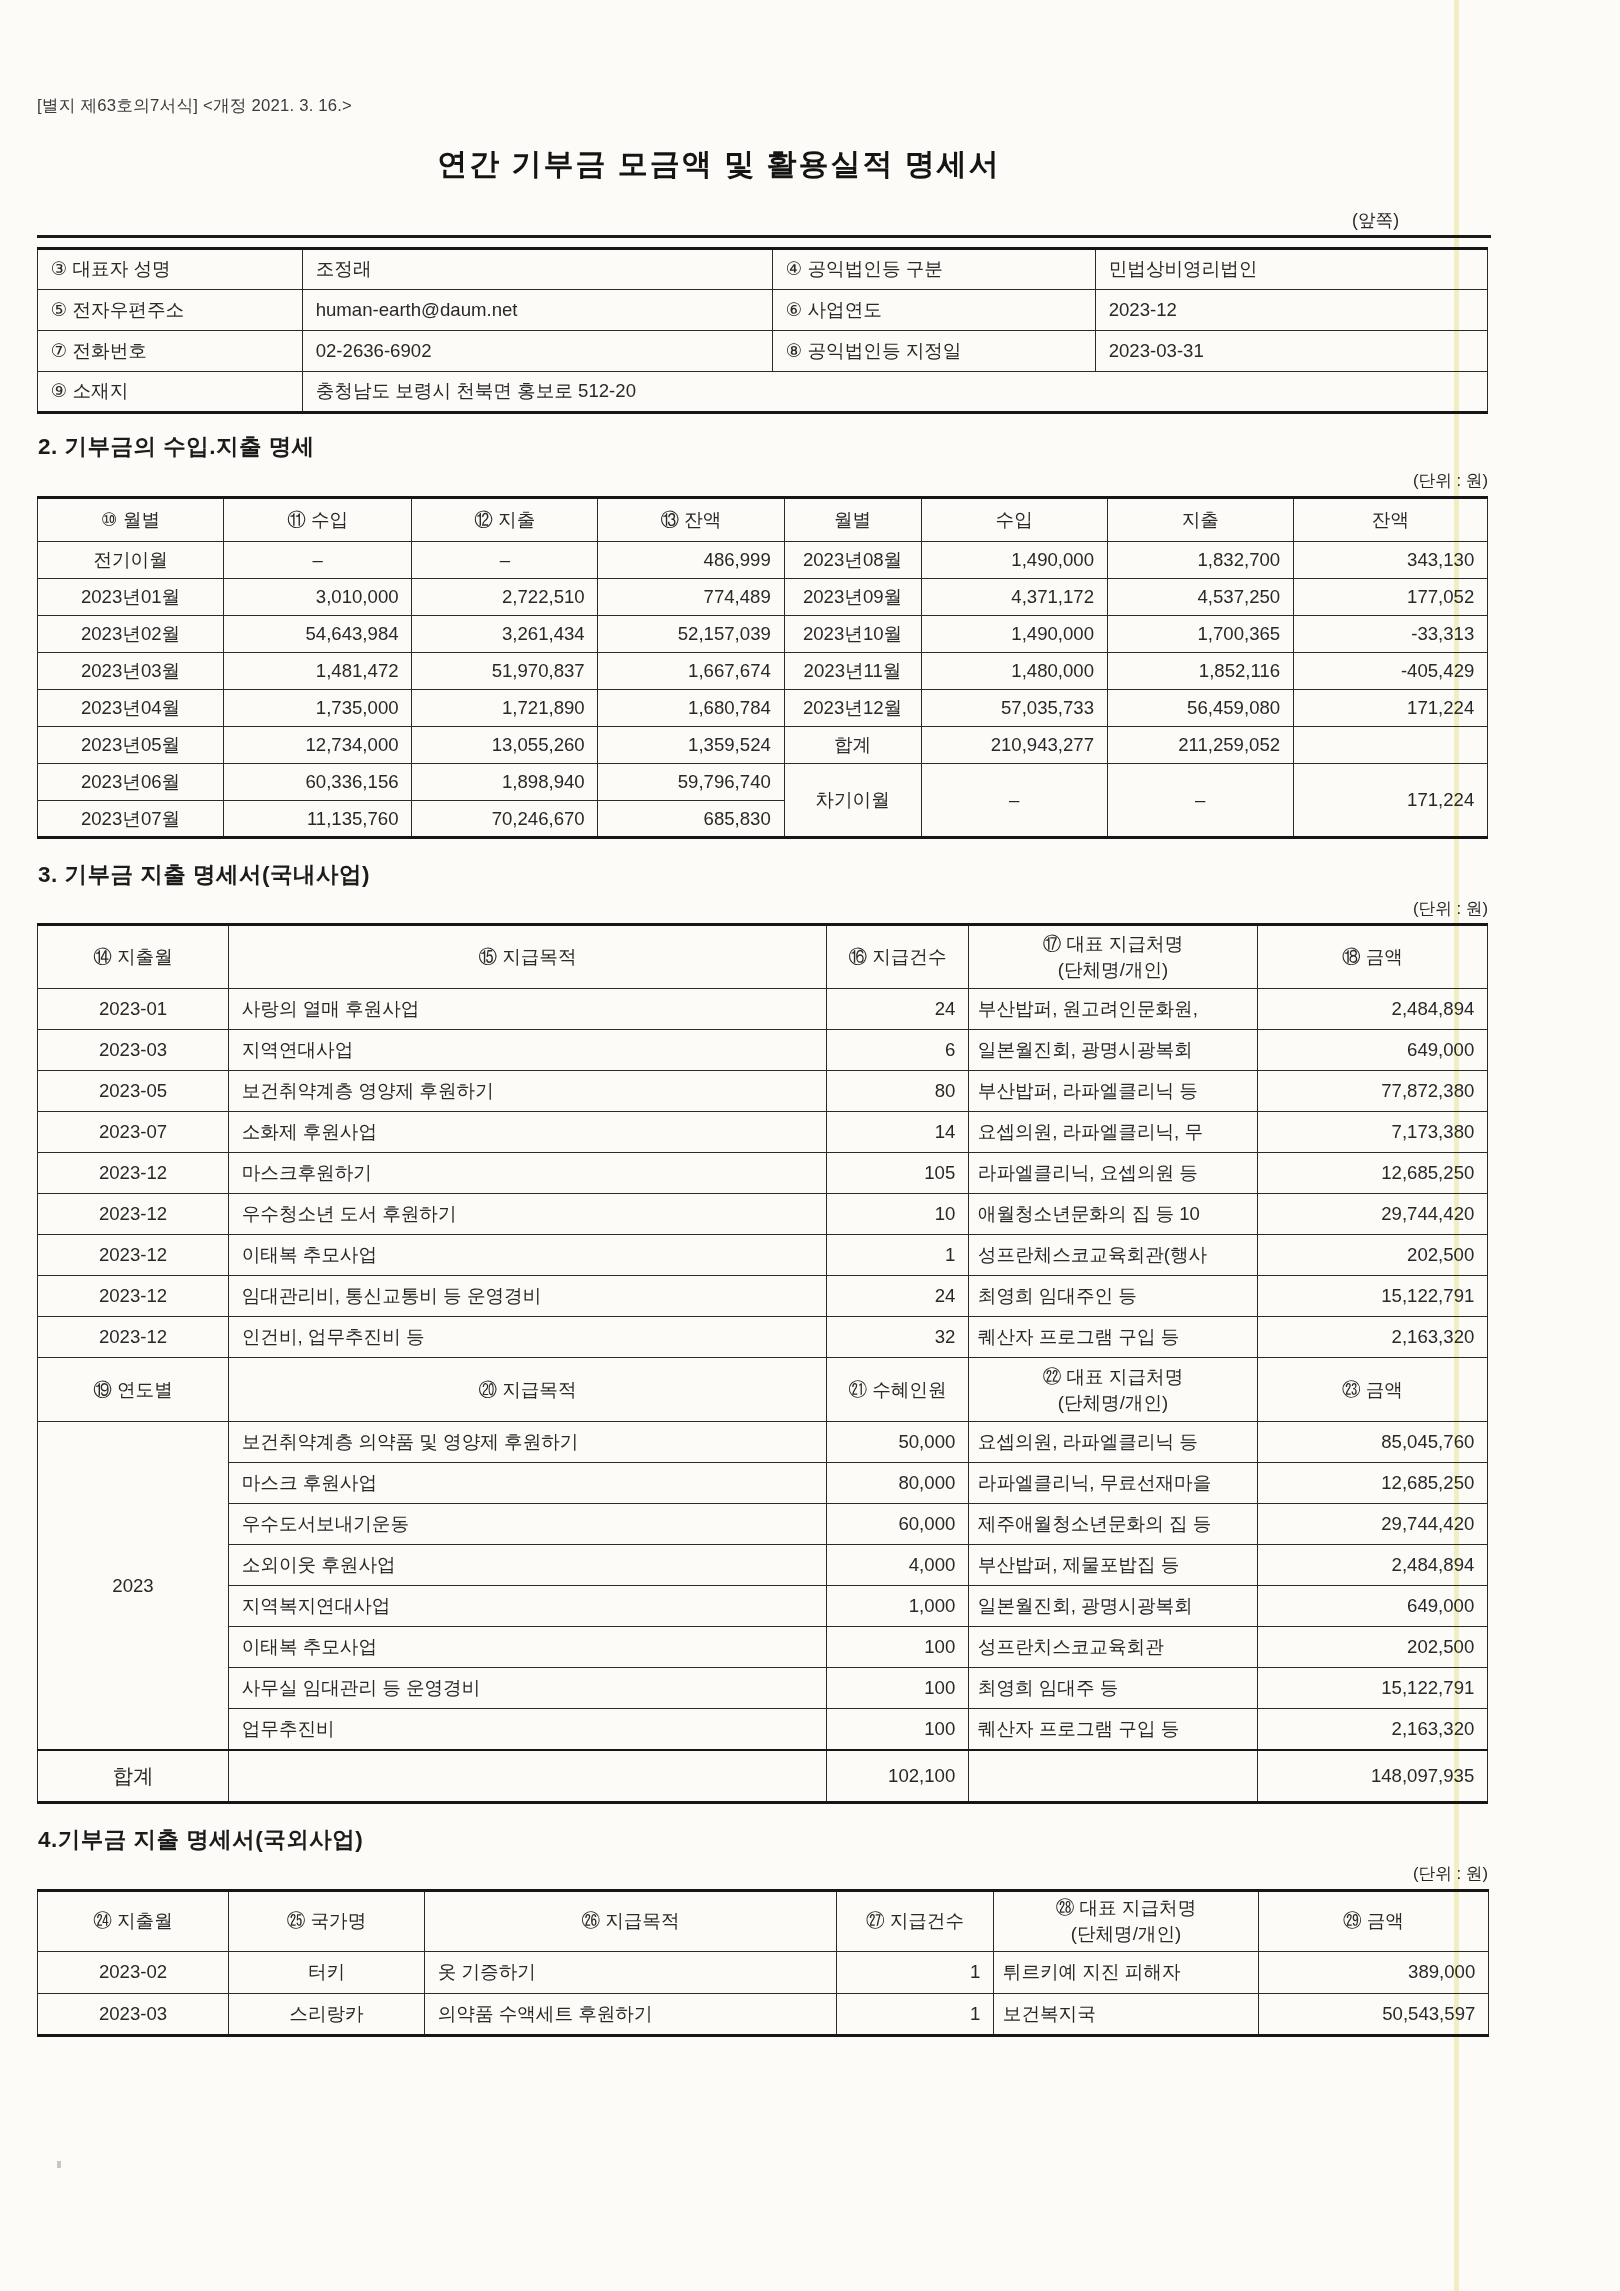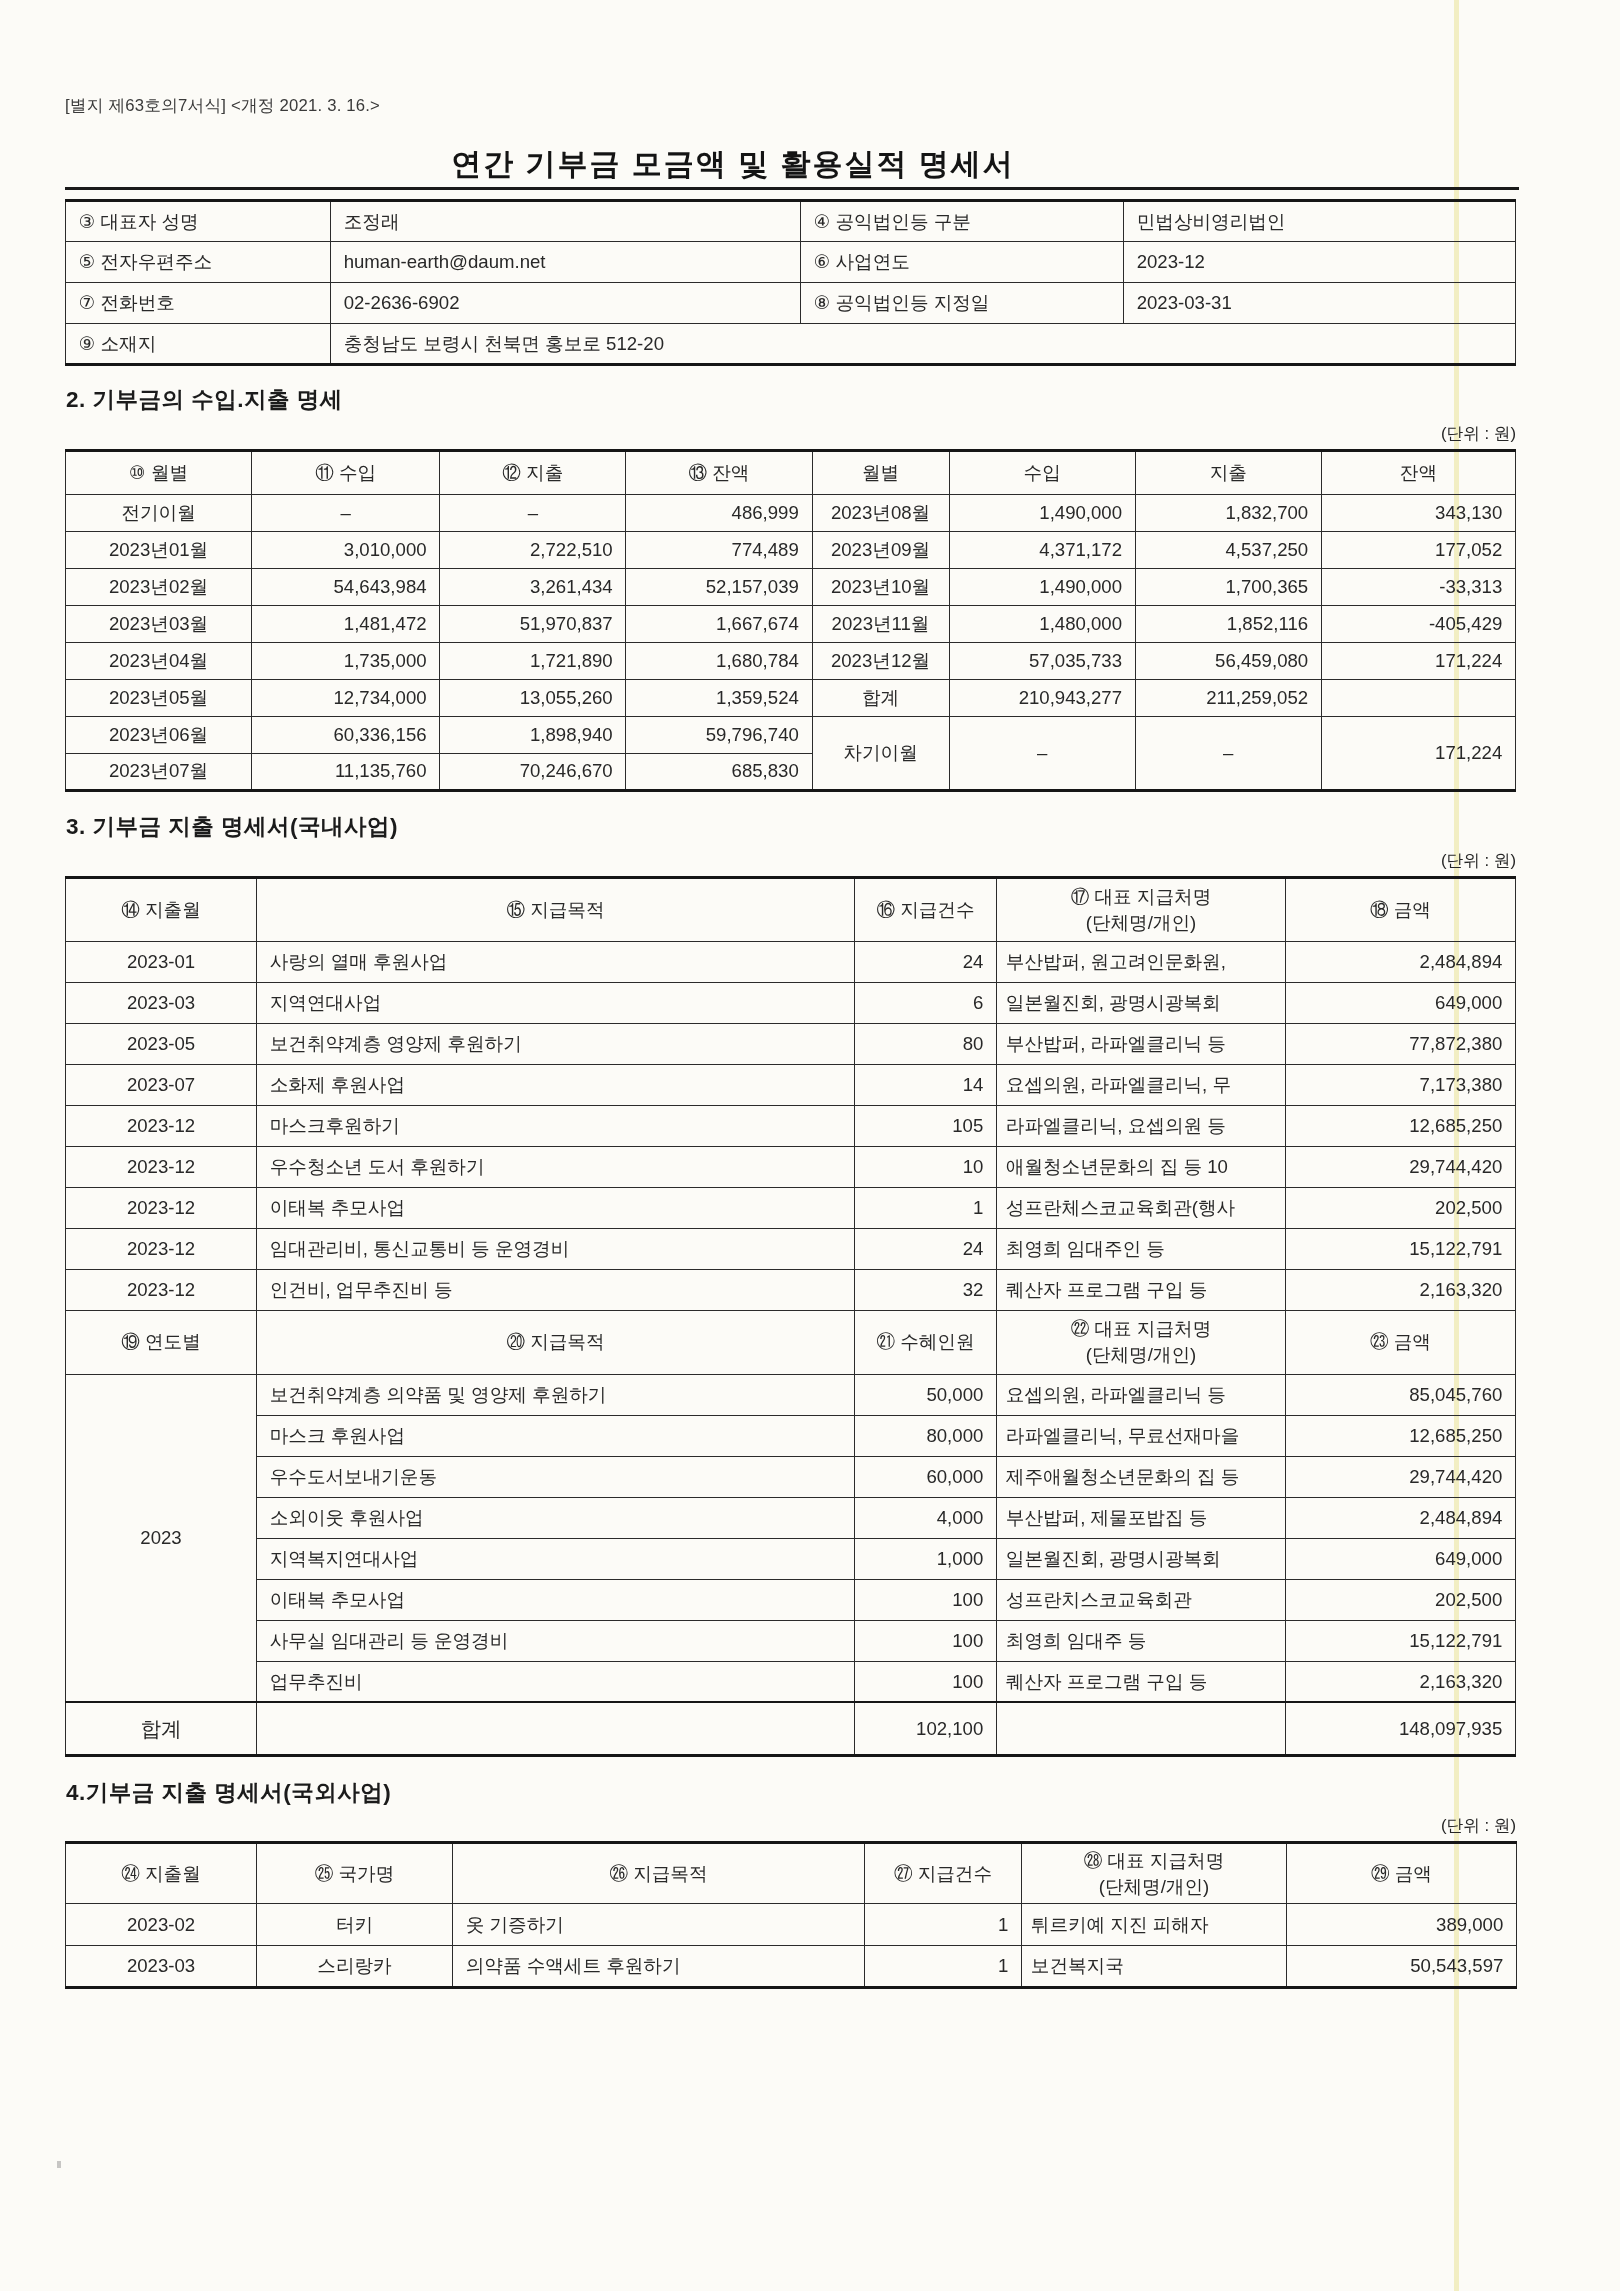--- a/index.html
+++ b/index.html
@@ -20,21 +20,21 @@
     background: #f1ecbd;
     opacity: .9;
   }
   .speck {
     position: absolute;
     left: 57px; top: 2161px;
     width: 3.9px; height: 6.9px;
     background: #9a9a9a;
     opacity: .55;
   }
-  .content { position: relative; padding: 94px 83px 0 65px; width: 1484px; border-radius: 28px; }
+  .content { position: relative; padding: 94px 83px 0 37px; width: 1484px; border-radius: 28px; }
 
   .form-ref { font-size: 16.7px; color: #3a3a3a; letter-spacing: 0.2px; }
   .doc-title {
     text-align: center;
     font-size: 30px;
     font-weight: 700;
     letter-spacing: 2px;
     margin-top: 26.5px;
     color: #141414;
   }
@@ -97,20 +97,21 @@
 <body>
 
 <div class="page">
   <div class="scan-line"></div>
   <div class="speck"></div>
 
   <div class="content">
 
     <div class="form-ref">[별지 제63호의7서식] &lt;개정 2021. 3. 16.&gt;</div>
     <div class="doc-title">연간 기부금 모금액 및 활용실적 명세서</div>
+    <div class="side-label">(앞쪽)</div>
     <div class="top-rule"></div>
 
     <table class="t-basic">
       <colgroup>
           <col style="width:265px">
           <col style="width:470px">
           <col style="width:323px">
           <col style="width:392px">
         </colgroup>
       <tbody>

